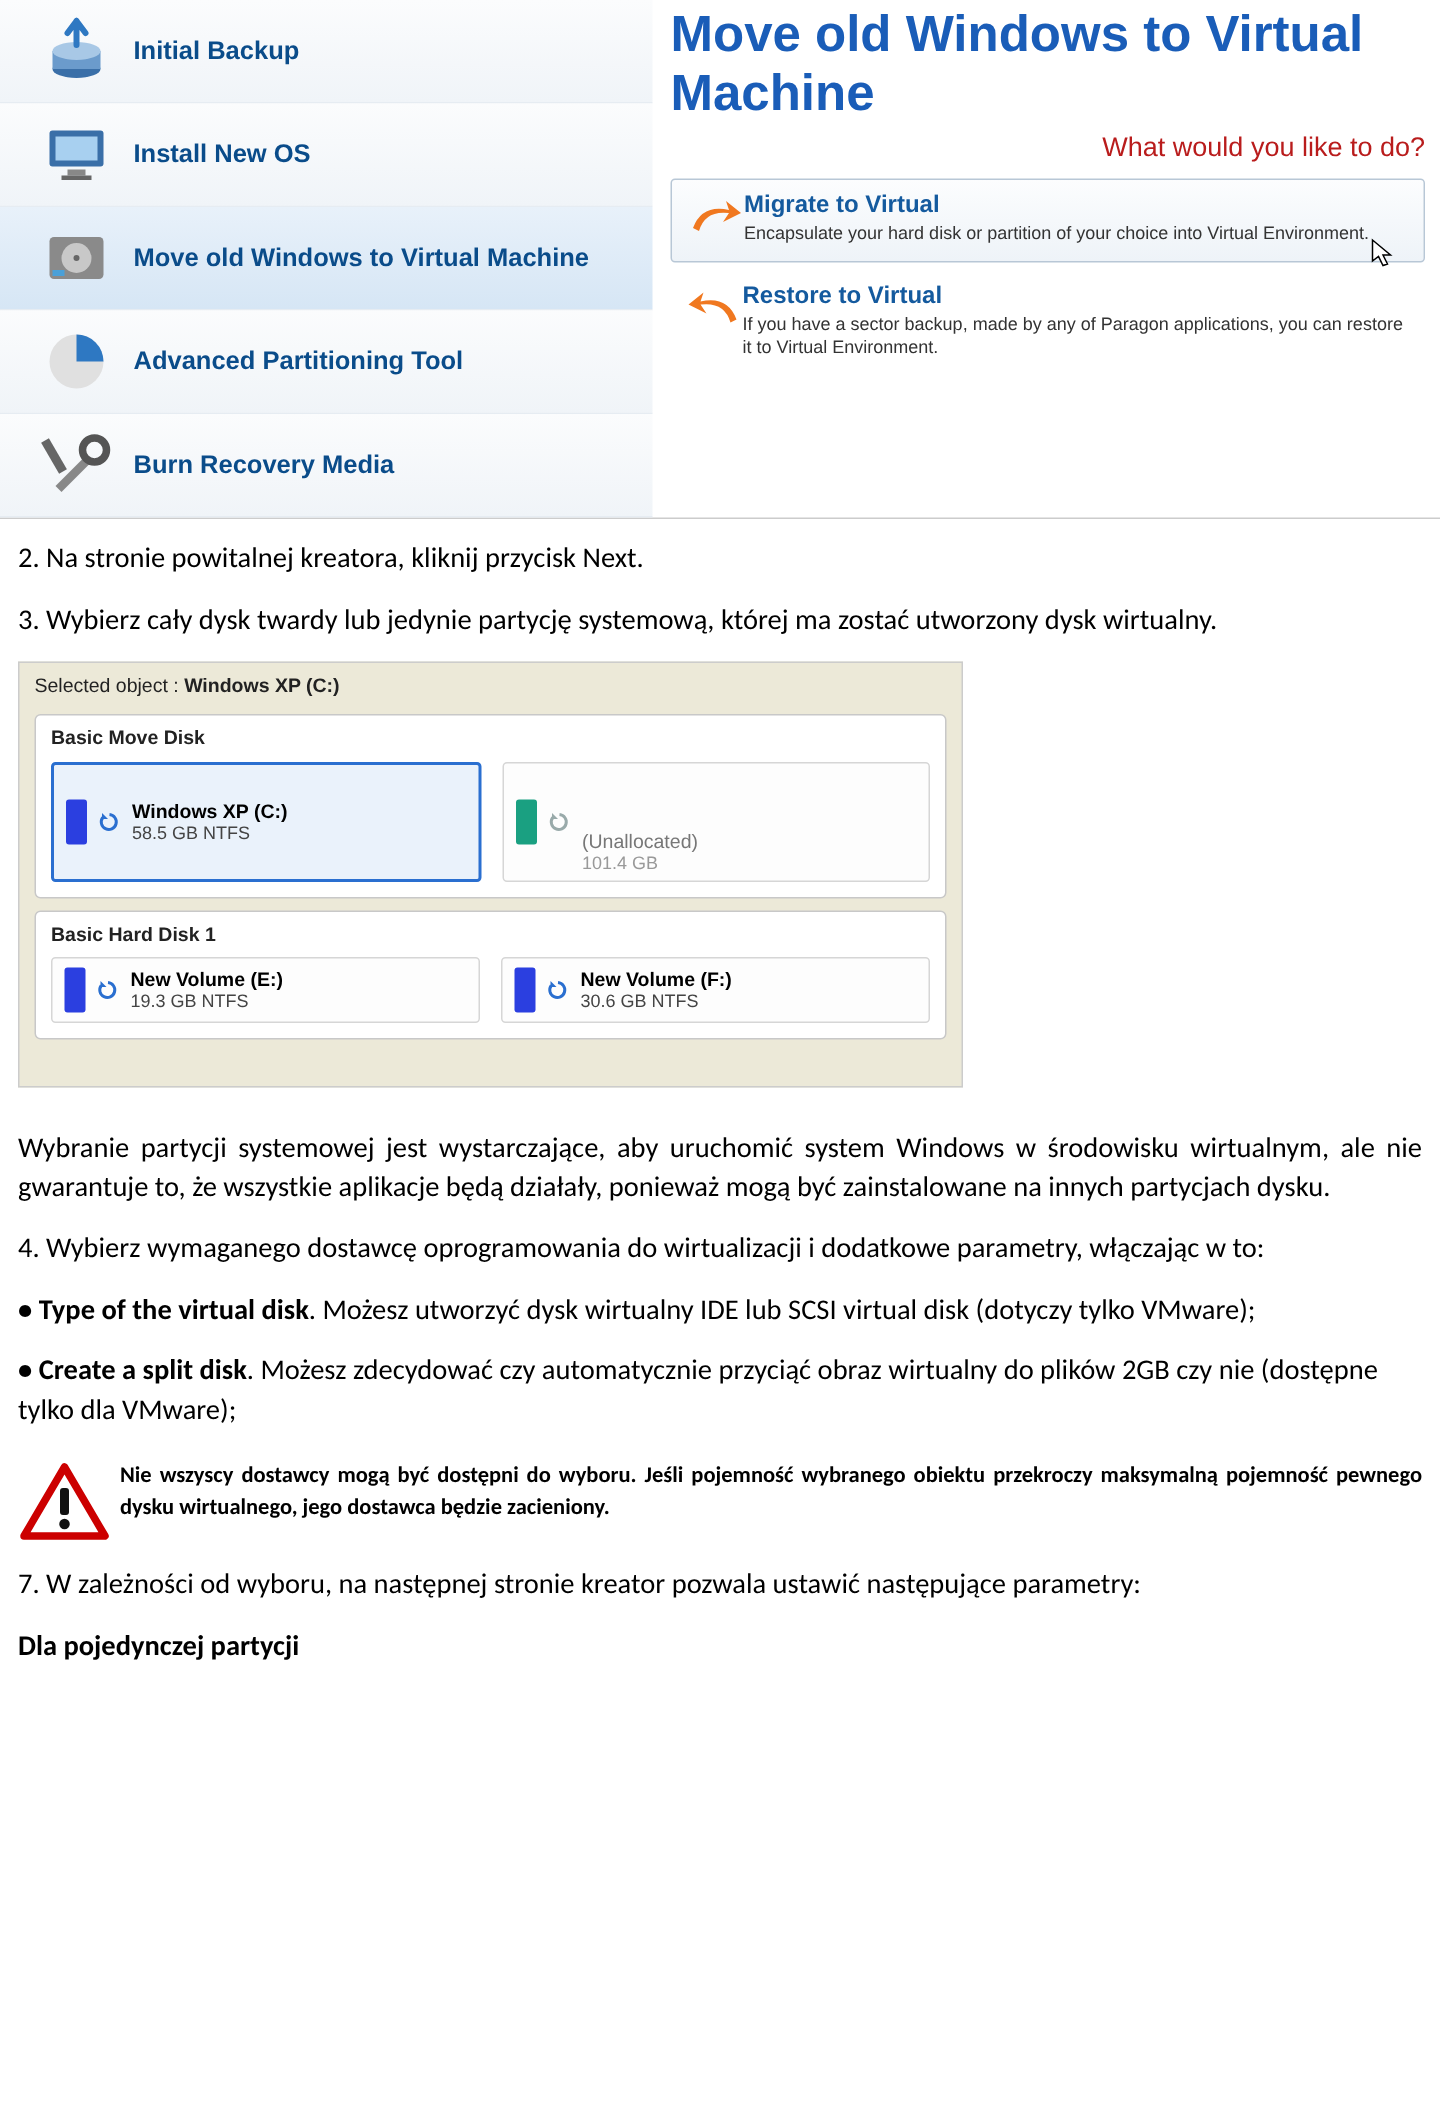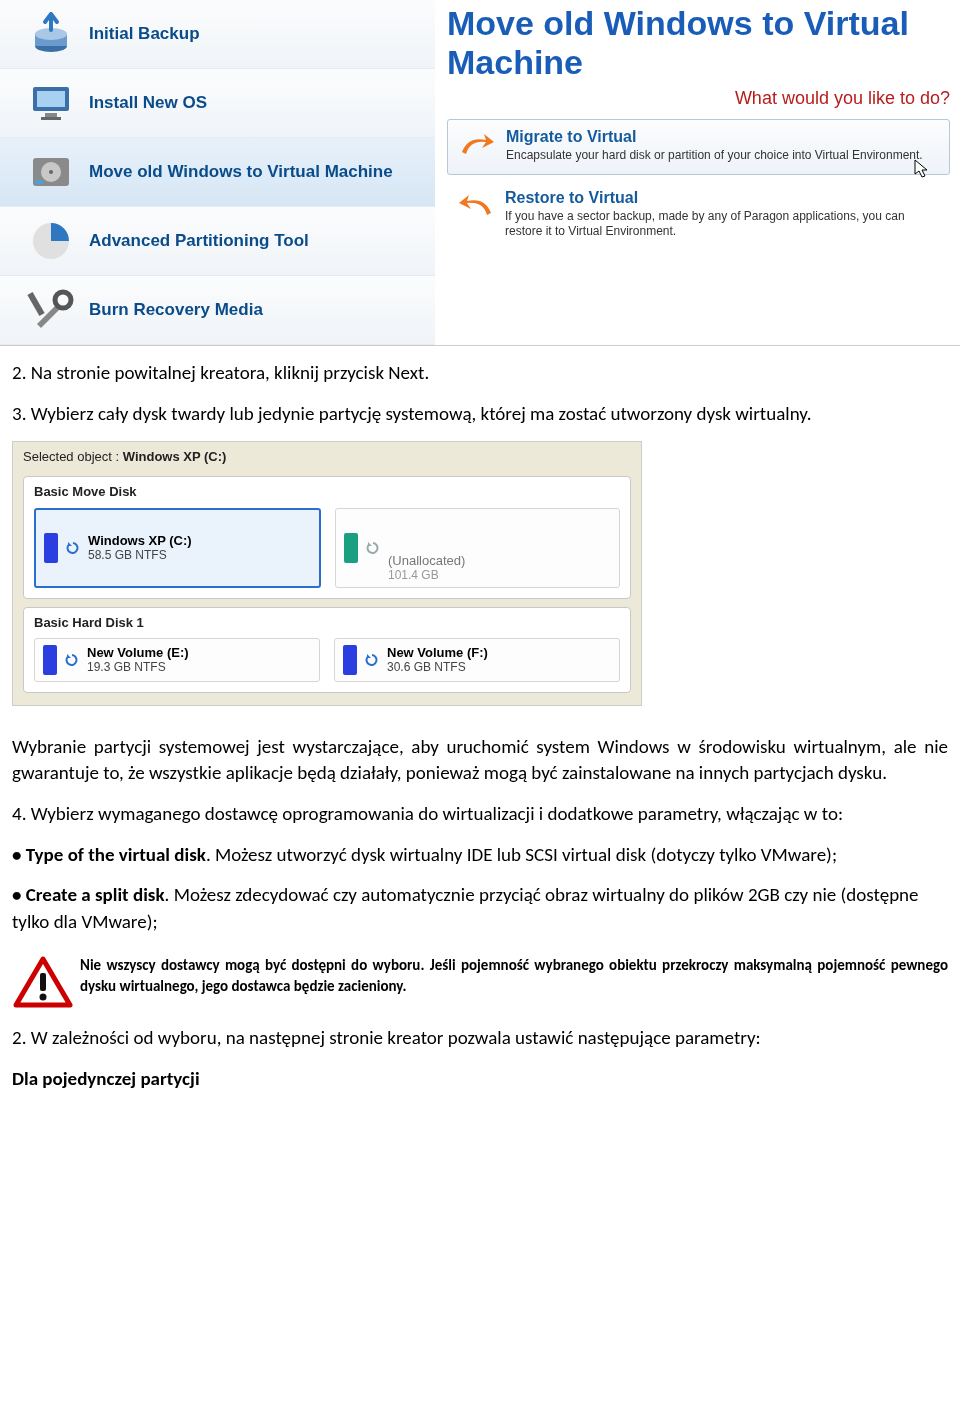--- a/index.html
+++ b/index.html
@@ -9,36 +9,36 @@
   .app-shot { display: flex; border-bottom: 1px solid #ccc; }
   .sidebar { width: 435px; }
   .sidebar-item { display: flex; align-items: center; padding: 10px 27px; border-bottom: 1px solid #e6ecf2; background: linear-gradient(#fbfcfd,#f0f4f8); gap: 14px; min-height: 68px; }
   .sidebar-item.active { background: linear-gradient(#e8f1fa,#d6e6f5); }
   .sidebar-item .icon { width: 48px; height: 48px; flex-shrink: 0; }
   .sidebar-item .lbl { font-family: Verdana, Arial, sans-serif; font-size: 17px; color: #0a4c8a; font-weight: bold; line-height: 1.25; }
   
   .right-pane { flex: 1; padding: 4px 10px 10px 12px; }
   .right-title { font-family: Verdana, Arial, sans-serif; font-size: 34px; color: #1a5db8; font-weight: bold; line-height: 1.15; }
   .right-sub { font-family: Verdana, Arial, sans-serif; font-size: 18px; color: #b91c1c; margin-top: 6px; margin-bottom: 10px; text-align: right; }
-  .option { display: flex; gap: 10px; padding: 8px 10px; margin-bottom: 6px; border-radius: 3px; }
+  .option { display: flex; gap: 0; padding: 8px 10px; margin-bottom: 6px; border-radius: 3px; }
   .option.selected { border: 1px solid #b8c7d6; background: linear-gradient(#fcfdfe,#eef3f8); }
   .option .oicon { width: 38px; height: 38px; flex-shrink: 0; }
   .option .otitle { font-family: Verdana, Arial, sans-serif; font-size: 16px; color: #145a9e; font-weight: bold; }
   .option .odesc { font-family: Tahoma, Arial, sans-serif; font-size: 12px; color: #333; line-height: 1.25; margin-top: 2px; }
   .cursor { position: relative; }
   .cursor svg.cur { position: absolute; right: 18px; bottom: -6px; }
   
   
   .doc { padding: 0 12px 30px 12px; font-size: 19px; line-height: 1.4; }
   .doc p { margin: 14px 0; }
   .doc p.just { text-align: justify; }
   .doc p.gap { margin-top: 28px; }
   
   
-  .disk-shot { width: 630px; padding: 0 0 4px 0; background: #ece9d8; border: 1px solid #ccc; font-family: Tahoma, Arial, sans-serif; font-size: 13px; }
+  .disk-shot { width: 630px; padding: 0 0 23px 0; background: #ece9d8; border: 1px solid #ccc; font-family: Tahoma, Arial, sans-serif; font-size: 13px; }
   .sel-row { padding: 6px 10px; color: #222; }
   .sel-row b { font-weight: bold; }
   .group { margin: 4px 10px 8px 10px; background: #fff; border: 1px solid #c8c8c8; border-radius: 4px; padding: 6px 10px 10px 10px; }
   .group-title { font-size: 13px; font-weight: bold; color: #222; margin-bottom: 6px; }
   .part-row { display: flex; gap: 14px; }
   .part { flex: 1; display: flex; align-items: center; gap: 8px; border: 1px solid #d6d6d6; border-radius: 3px; padding: 4px 8px; background: #fdfdfd; min-height: 44px; }
   .part.selected { border: 2px solid #2a6fd0; background: #eaf2fb; }
   .swatch { width: 14px; height: 30px; border-radius: 2px; flex-shrink: 0; }
   .swatch.blue { background: #2b3fe0; }
   .swatch.teal { background: #1aa081; }
@@ -231,15 +231,15 @@
     <span class="warn-icon">
       <svg viewBox="0 0 62 56">
           <path d="M31 4 L58 50 L4 50 Z" fill="#fff" stroke="#c00" stroke-width="5" stroke-linejoin="round"></path>
           <rect x="28" y="18" width="6" height="18" rx="2" fill="#111"></rect>
           <circle cx="31" cy="42" r="3.5" fill="#111"></circle>
         </svg>
     </span>
     <div class="warn-text">Nie wszyscy dostawcy mogą być dostępni do wyboru. Jeśli pojemność wybranego obiektu przekroczy maksymalną pojemność pewnego dysku wirtualnego, jego dostawca będzie zacieniony.</div>
   </div>
 
-  <p>2. W zależności od wyboru, na następnej stronie kreator pozwala ustawić następujące parametry:</p>
+  <p>7. W zależności od wyboru, na następnej stronie kreator pozwala ustawić następujące parametry:</p>
   <p><b>Dla pojedynczej partycji</b></p>
 </div>
 
 </body></html>

